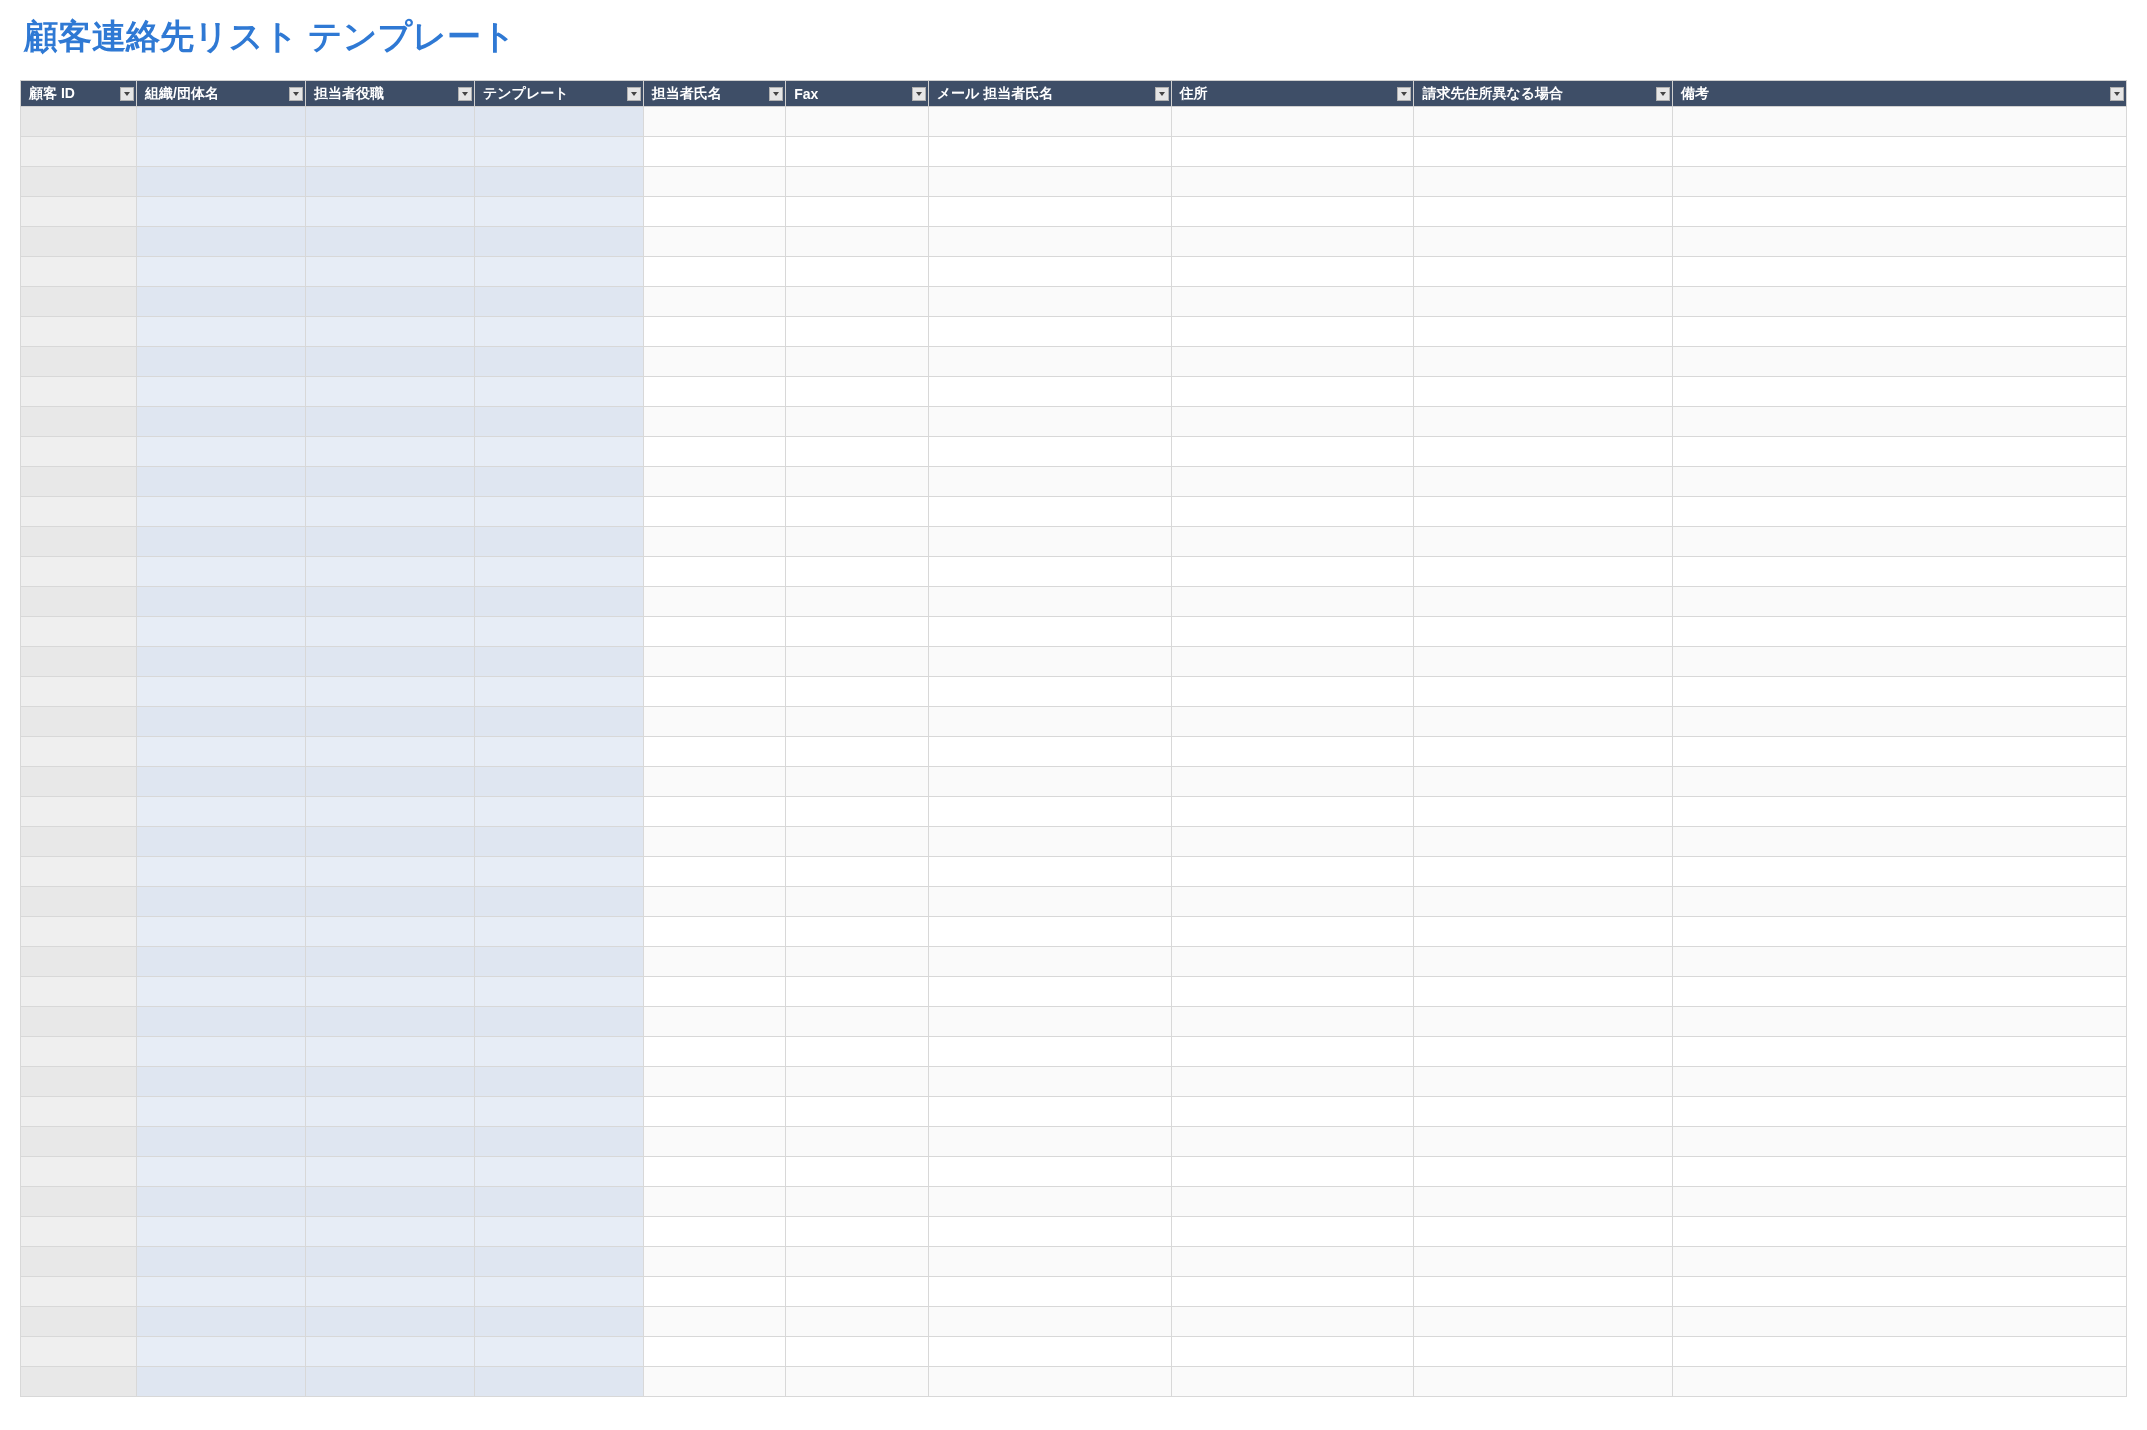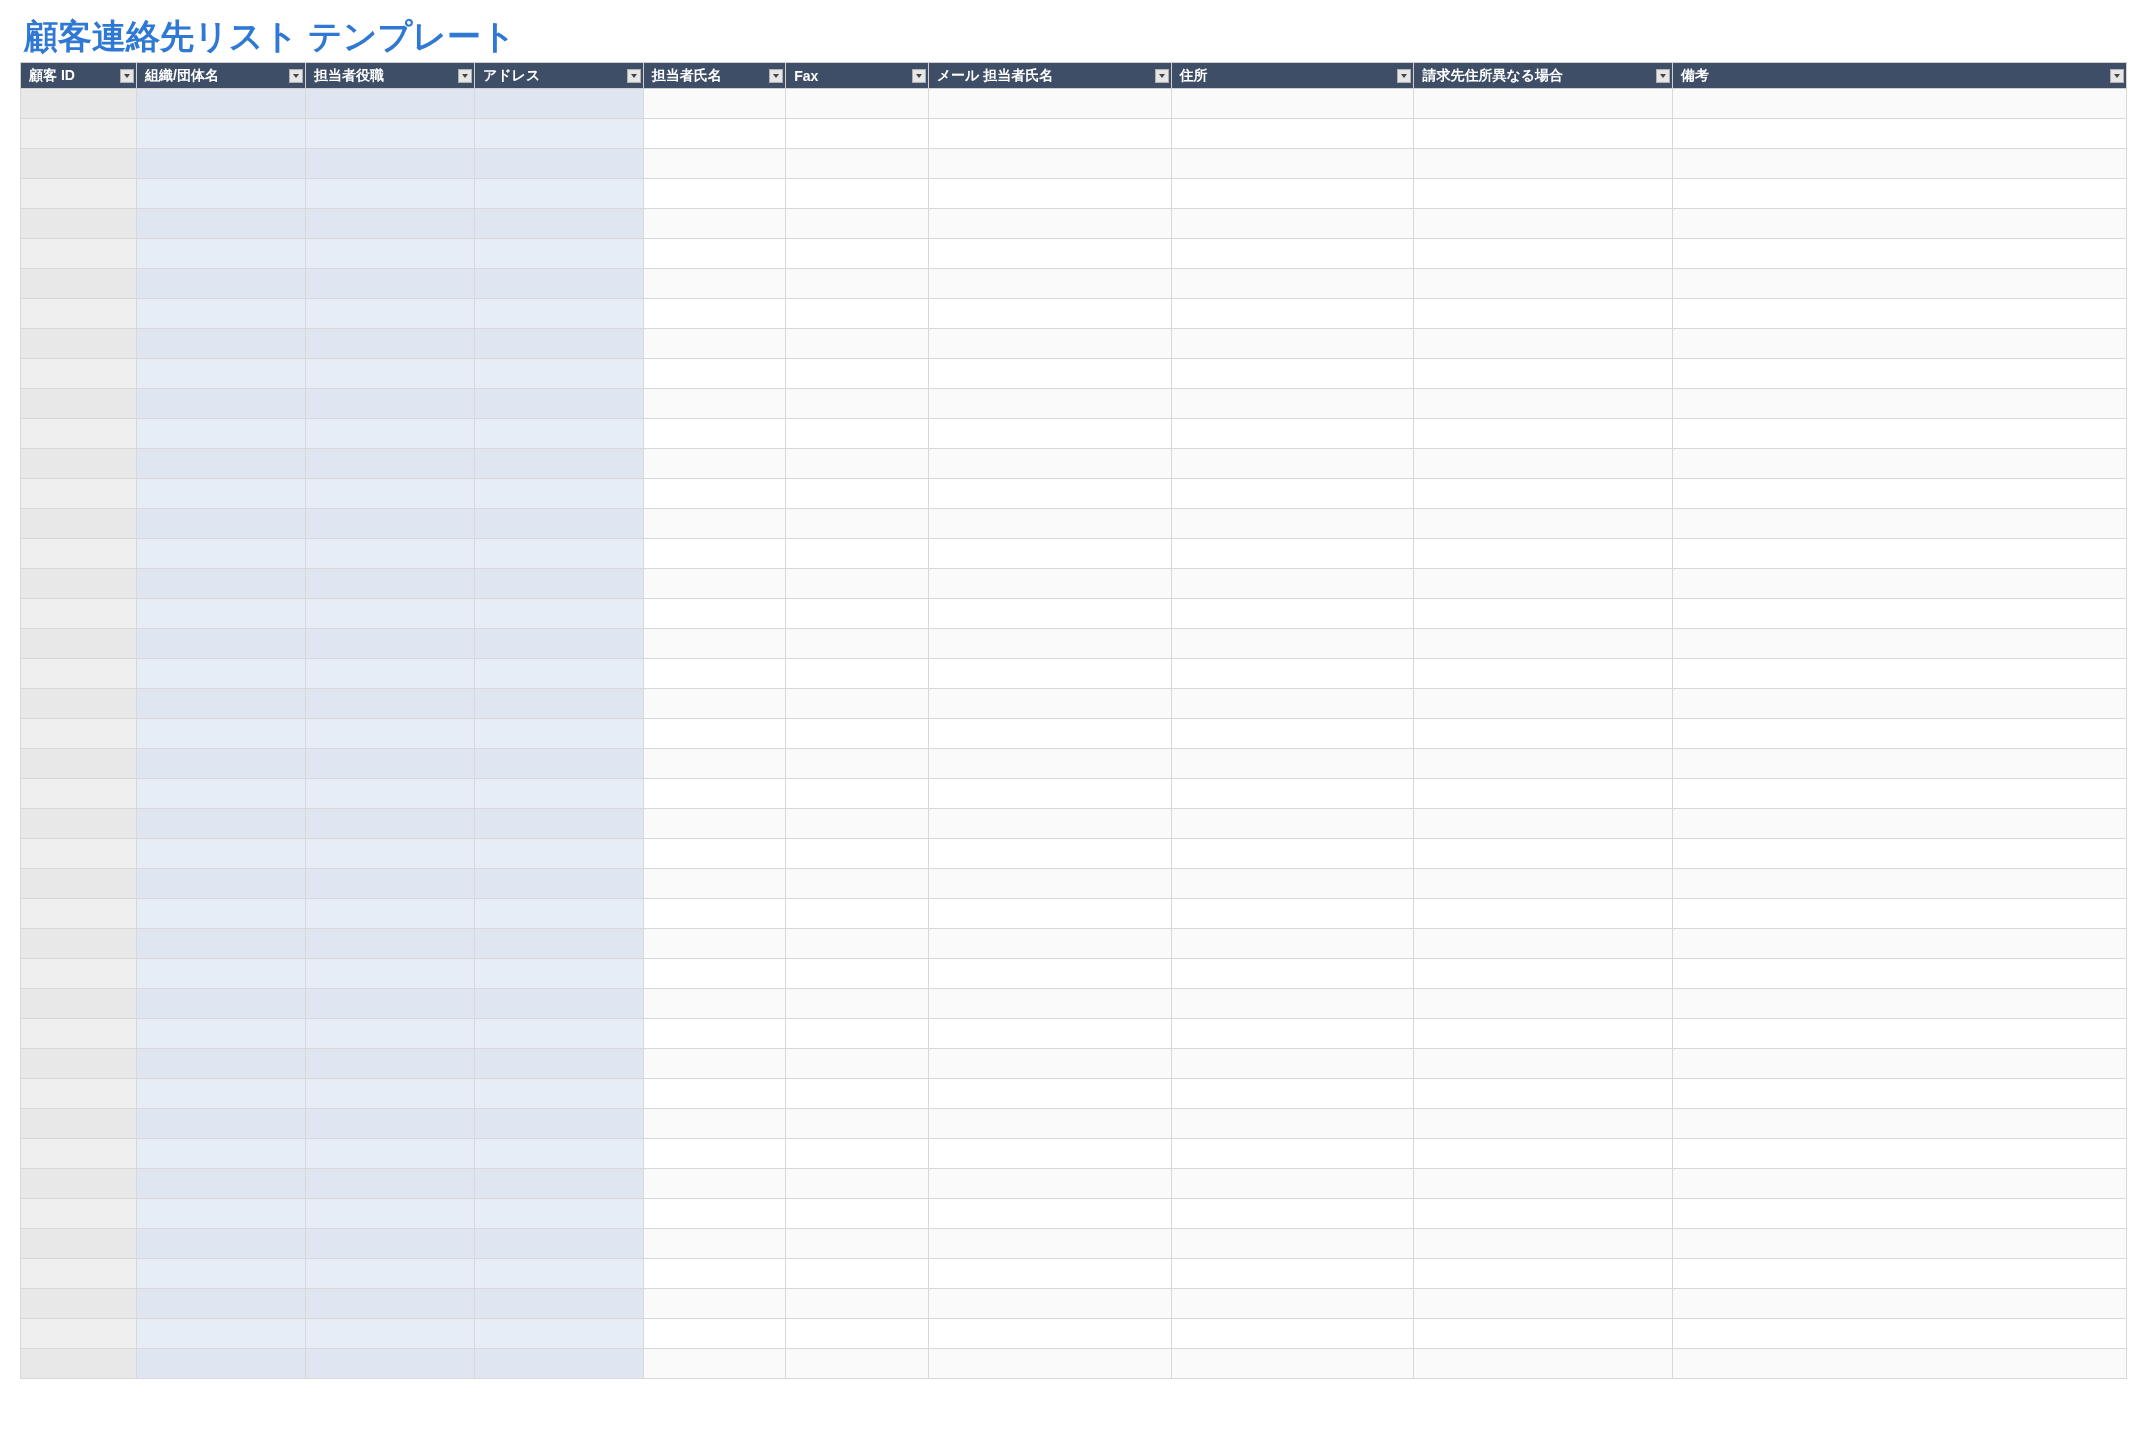--- a/index.html
+++ b/index.html
@@ -8,21 +8,21 @@
   background: #ffffff;
   width: 2147px;
   height: 1430px;
   overflow: hidden;
 }
 .title {
   font-size: 34px;
   font-weight: 600;
   color: #2f79d4;
   padding: 14px 0 0 24px;
-  height: 62px;
+  height: 80px;
 }
 .grid {
   padding: 0 20px;
 }
 table {
   border-collapse: collapse;
   width: 100%;
   table-layout: fixed;
 }
 th {
@@ -102,21 +102,21 @@
         <col class="w-mail">
         <col class="w-addr">
         <col class="w-bill">
         <col class="w-note">
       </colgroup>
     <thead>
         <tr id="thr">
           <th><span>顧客 ID</span><span class="dropdown"></span></th>
           <th><span>組織/団体名</span><span class="dropdown"></span></th>
           <th><span>担当者役職</span><span class="dropdown"></span></th>
-          <th><span>アドレス</span><span class="dropdown"></span></th>
+          <th><span>テンプレート</span><span class="dropdown"></span></th>
           <th><span>担当者氏名</span><span class="dropdown"></span></th>
           <th><span>Fax</span><span class="dropdown"></span></th>
           <th><span>メール 担当者氏名</span><span class="dropdown"></span></th>
           <th><span>住所</span><span class="dropdown"></span></th>
           <th><span>請求先住所異なる場合</span><span class="dropdown"></span></th>
           <th><span>備考</span><span class="dropdown"></span></th>
         </tr>
       </thead>
     <tbody id="tb">
         <tr>

